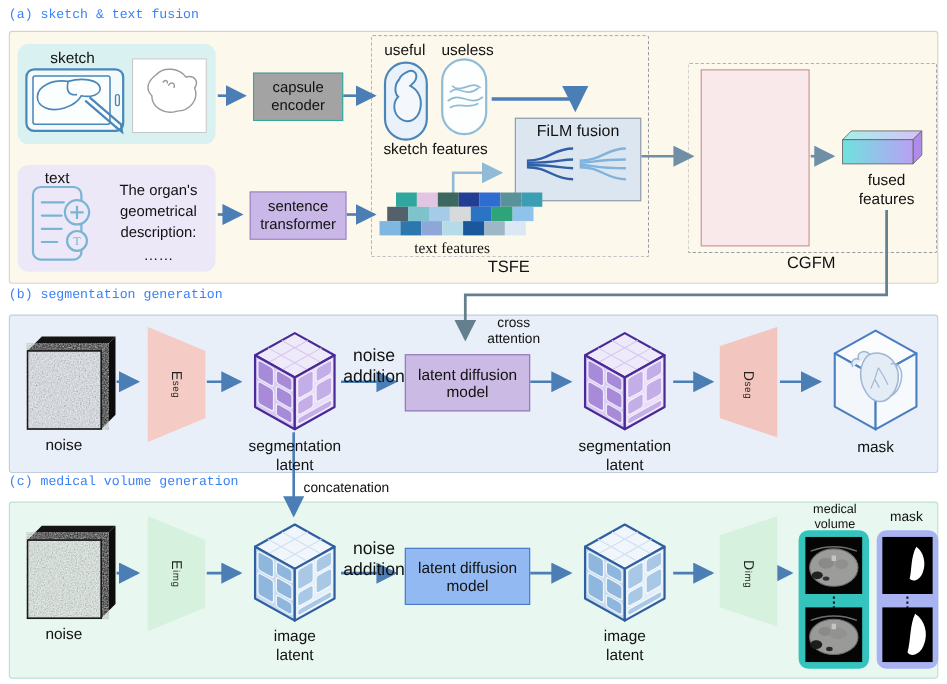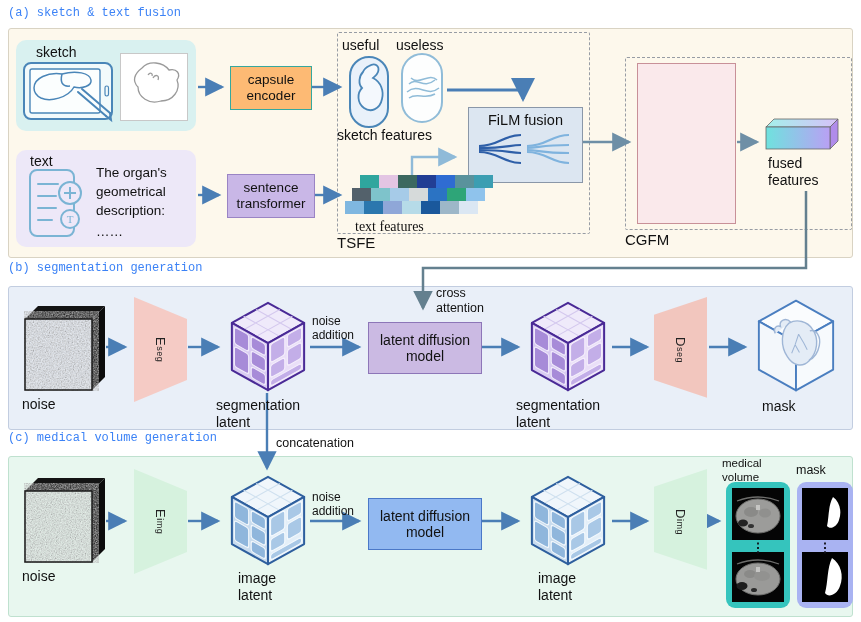--- a/index.html
+++ b/index.html
@@ -3,22 +3,22 @@
 <meta charset="utf-8">
 <style>
   html,body{margin:0;padding:0;background:#ffffff;}
   #page{position:relative;width:861px;height:622px;background:#fff;
         font-family:"Liberation Sans",sans-serif;color:#111;overflow:hidden;}
   .abs{position:absolute;}
   .heading{font-size:12px;color:#3b82f6;white-space:nowrap;z-index:6;font-family:Liberation Mono, monospace;}
   .panel{position:absolute;border-radius:3px;z-index:1;}
   .node{position:absolute;display:flex;align-items:center;justify-content:center;
         text-align:center;font-size:13.5px;line-height:1.15;z-index:4;}
-  .lbl{position:absolute;text-align:left;font-size:14px;line-height:1.2;z-index:6;}
-  .sm{font-size:12px;}
+  .lbl{position:absolute;text-align:center;font-size:14px;line-height:1.2;z-index:6;}
+  .sm{font-size:16px;}
   .dashedbox{position:absolute;border:1.5px dashed #979CA4;z-index:2;border-radius:2px;}
   .trap{position:absolute;display:flex;align-items:center;justify-content:center;z-index:4;}
   .vtext{writing-mode:vertical-rl;font-size:13px;color:#222;letter-spacing:0.5px;}
   .vtext .subsc{font-size:9px;}
   .stadium{position:absolute;z-index:4;}
   svg{display:block;}
   .dots{position:absolute;width:100%;text-align:center;font-weight:bold;color:#101018;
         font-size:13px;line-height:0.55;letter-spacing:0;z-index:6;}
   .mosaic-block{position:absolute;z-index:4;}
 </style>
@@ -111,21 +111,21 @@
         <path d="M14,52 H28"></path>
     </g>
     <circle cx="46" cy="25" r="11" fill="#EDE8F8" stroke="#7AB4D4" stroke-width="2"></circle>
     <path d="M40,25 H52 M46,19 V31" stroke="#7AB4D4" stroke-width="2"></path>
     <circle cx="46" cy="51" r="9" fill="#EDE8F8" stroke="#7AB4D4" stroke-width="2"></circle>
     <text x="46" y="55" text-anchor="middle" font-size="11" fill="#7AB4D4" font-family="Liberation Serif,serif">T</text>
   </svg>
   <div class="lbl" style="left:96px;top:164px;width:96px;font-size:13.5px;line-height:1.4;">The organ's geometrical description:</div>
   <div class="lbl" style="left:96px;top:224px;width:96px;font-size:13.5px;">……</div>
 
-  <div class="node" style="left:230px;top:66px;width:80px;height:42px;background:#fdba74;border:1px solid #35A89E;">capsule encoder</div>
+  <div class="node" style="left:230px;top:66px;width:80px;height:42px;background:#a3a3a3;border:1px solid #35A89E;">capsule encoder</div>
   <div class="node" style="left:227px;top:174px;width:86px;height:42px;background:#C9B7E7;border:1px solid #9A84C4;">sentence transformer</div>
 
   <div class="dashedbox" style="left:337px;top:32px;width:251px;height:200px;"></div>
   <div class="lbl" style="left:337px;top:234px;width:251px;font-size:15px;">TSFE</div>
 
   <div class="lbl" style="left:342px;top:37px;width:52px;">useful</div>
   <div class="lbl" style="left:396px;top:37px;width:58px;">useless</div>
 
   <svg class="stadium" style="left:348px;top:55px;" width="42" height="74" viewBox="0 0 42 74">
     <rect x="2" y="2" width="38" height="70" rx="19" fill="#E9F1FA" stroke="#4A86B8" stroke-width="2"></rect>

